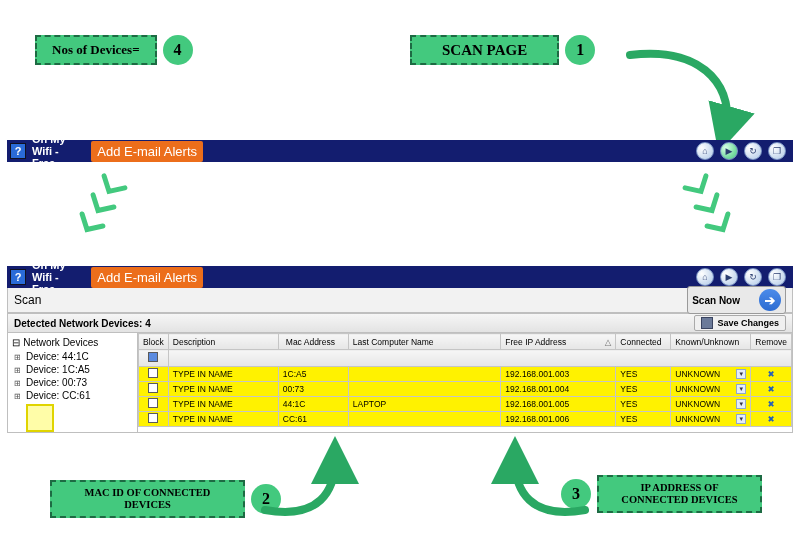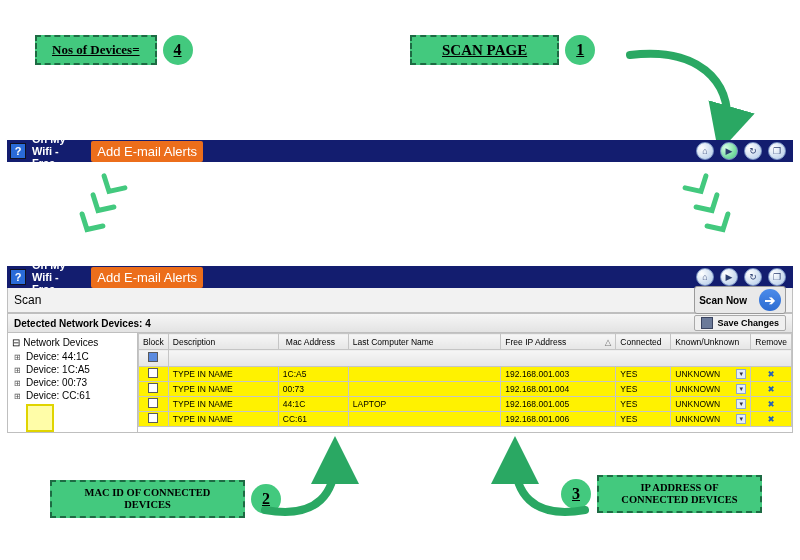--- a/index.html
+++ b/index.html
@@ -24,21 +24,20 @@
     background:var(--page);
     position:relative;
     overflow:hidden;
   }
   
   .callout{
     position:absolute;
     display:flex;
     align-items:center;
     height:30px;
-    text-decoration:underline;
   }
   .callout .box{
     background:var(--green);
     color:#000;
     font-weight:900;
     font-family:"Georgia",serif;
     font-size:13px;
     border:2.5px dashed #1d6b43;
     padding:4px 15px;
     height:30px;
@@ -110,21 +109,21 @@
     border-top:none;
     display:flex;align-items:center;
     padding:0 6px;
     font-size:12px;
     color:#000;
   }
   .scanbar .lab{flex:1;}
   .scan-now{
     display:flex;align-items:center;
     background:#e9e9e9;border:1px solid #9a9a9a;border-radius:3px;
-    padding:2px 4px;gap:12px;font-size:10px;font-weight:bold;color:#000;
+    padding:2px 4px;gap:19px;font-size:10px;font-weight:bold;color:#000;
   }
   .scan-now .go{
     width:22px;height:22px;border-radius:50%;
     background:linear-gradient(var(--blue-btn),#2d6cd1);
     display:flex;align-items:center;justify-content:center;color:#fff;font-size:13px;
   }
   .detbar{
     height:20px;
     background:linear-gradient(#f6f6f6,#e3e3e3);
     border:1px solid var(--grey-border);

